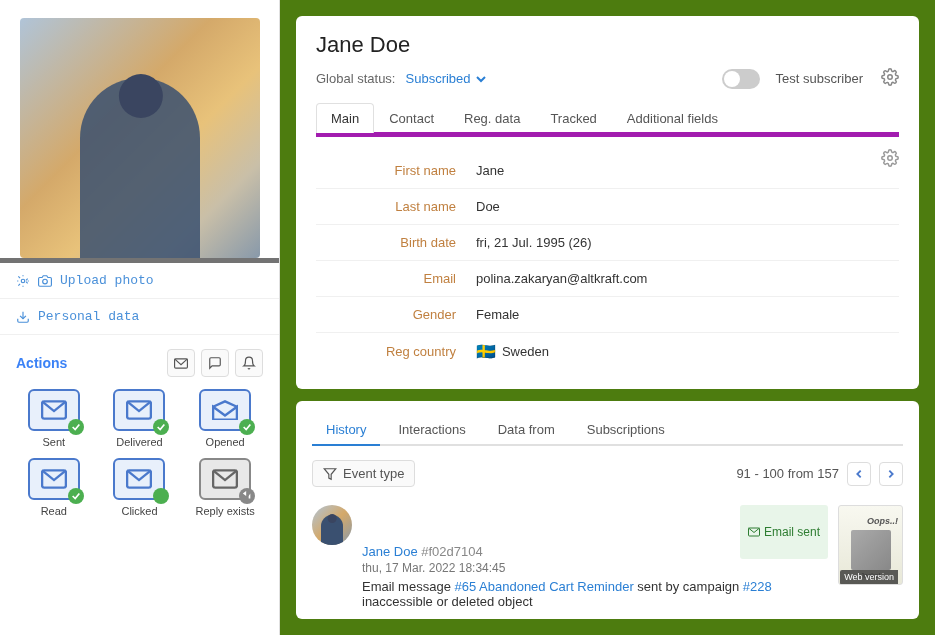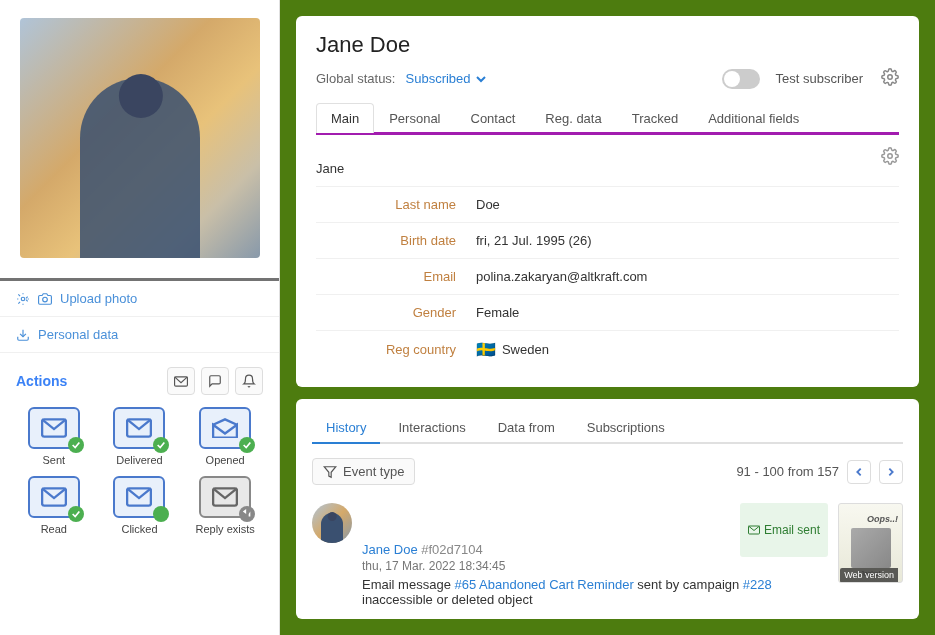--- a/index.html
+++ b/index.html
@@ -53,22 +53,23 @@
     .avatar-img::after {
       content: '';
       position: absolute;
       bottom: 140px; left: 50%; transform: translateX(-48%);
       width: 44px; height: 44px;
       background: #3a4560;
       border-radius: 50%;
     }
     .avatar-actions {
       width: 100%;
-      border-top: 3px solid #737373;
-      margin-top: 20px;
+      border-top: 5px solid #737373;
+      margin-top: 0;
+      font-family: Liberation Mono, monospace;
     }
     .avatar-action-btn {
       display: flex;
       align-items: center;
       gap: 8px;
       padding: 10px 16px;
       color: #4a90d9;
       cursor: pointer;
       font-size: 13px;
       border-bottom: 1px solid #f0f0f0;
@@ -202,21 +203,21 @@
       margin-left: 6px;
     }
     .settings-btn {
       cursor: pointer;
       color: #888;
       margin-left: 8px;
     }
     
     .tabs-row {
       display: flex;
-      border-bottom: 3px solid #a21caf;
+      border-bottom: 5px solid #a21caf;
       margin-bottom: 16px;
     }
     .tab {
       padding: 7px 14px;
       cursor: pointer;
       font-size: 13px;
       color: #555;
       border: 1px solid transparent;
       border-bottom: none;
       margin-bottom: -1px;
@@ -601,35 +602,35 @@
         <span class="settings-btn">
           <svg width="18" height="18" viewBox="0 0 24 24" fill="none" stroke="#888" stroke-width="2">
             <circle cx="12" cy="12" r="3"></circle>
               <path d="M19.4 15a1.65 1.65 0 0 0 .33 1.82l.06.06a2 2 0 0 1-2.83 2.83l-.06-.06a1.65 1.65 0 0 0-1.82-.33 1.65 1.65 0 0 0-1 1.51V21a2 2 0 0 1-4 0v-.09A1.65 1.65 0 0 0 9 19.4a1.65 1.65 0 0 0-1.82.33l-.06.06a2 2 0 0 1-2.83-2.83l.06-.06A1.65 1.65 0 0 0 4.68 15a1.65 1.65 0 0 0-1.51-1H3a2 2 0 0 1 0-4h.09A1.65 1.65 0 0 0 4.6 9a1.65 1.65 0 0 0-.33-1.82l-.06-.06a2 2 0 0 1 2.83-2.83l.06.06A1.65 1.65 0 0 0 9 4.68a1.65 1.65 0 0 0 1-1.51V3a2 2 0 0 1 4 0v.09a1.65 1.65 0 0 0 1 1.51 1.65 1.65 0 0 0 1.82-.33l.06-.06a2 2 0 0 1 2.83 2.83l-.06.06A1.65 1.65 0 0 0 19.4 9a1.65 1.65 0 0 0 1.51 1H21a2 2 0 0 1 0 4h-.09a1.65 1.65 0 0 0-1.51 1z"></path>
           </svg>
         </span>
       </div>
 
       <div class="tabs-row">
         <div class="tab active">Main</div>
-        <div class="tab">Personal</div>
         <div class="tab">Contact</div>
         <div class="tab">Reg. data</div>
         <div class="tab">Tracked</div>
         <div class="tab">Additional fields</div>
       </div>
 
       <div class="fields-section">
         <span class="field-settings">
           <svg width="18" height="18" viewBox="0 0 24 24" fill="none" stroke="#999" stroke-width="2">
             <circle cx="12" cy="12" r="3"></circle>
               <path d="M19.4 15a1.65 1.65 0 0 0 .33 1.82l.06.06a2 2 0 0 1-2.83 2.83l-.06-.06a1.65 1.65 0 0 0-1.82-.33 1.65 1.65 0 0 0-1 1.51V21a2 2 0 0 1-4 0v-.09A1.65 1.65 0 0 0 9 19.4a1.65 1.65 0 0 0-1.82.33l-.06.06a2 2 0 0 1-2.83-2.83l.06-.06A1.65 1.65 0 0 0 4.68 15a1.65 1.65 0 0 0-1.51-1H3a2 2 0 0 1 0-4h.09A1.65 1.65 0 0 0 4.6 9a1.65 1.65 0 0 0-.33-1.82l-.06-.06a2 2 0 0 1 2.83-2.83l.06.06A1.65 1.65 0 0 0 9 4.68a1.65 1.65 0 0 0 1-1.51V3a2 2 0 0 1 4 0v.09a1.65 1.65 0 0 0 1 1.51 1.65 1.65 0 0 0 1.82-.33l.06-.06a2 2 0 0 1 2.83 2.83l-.06.06A1.65 1.65 0 0 0 19.4 9a1.65 1.65 0 0 0 1.51 1H21a2 2 0 0 1 0 4h-.09a1.65 1.65 0 0 0-1.51 1z"></path>
           </svg>
         </span>
         <div class="field-row">
+          <span class="field-label">First name</span>
           <span class="field-value">Jane</span>
         </div>
         <div class="field-row">
           <span class="field-label">Last name</span>
           <span class="field-value">Doe</span>
         </div>
         <div class="field-row">
           <span class="field-label">Birth date</span>
           <span class="field-value">fri, 21 Jul. 1995 (26)</span>
         </div>

